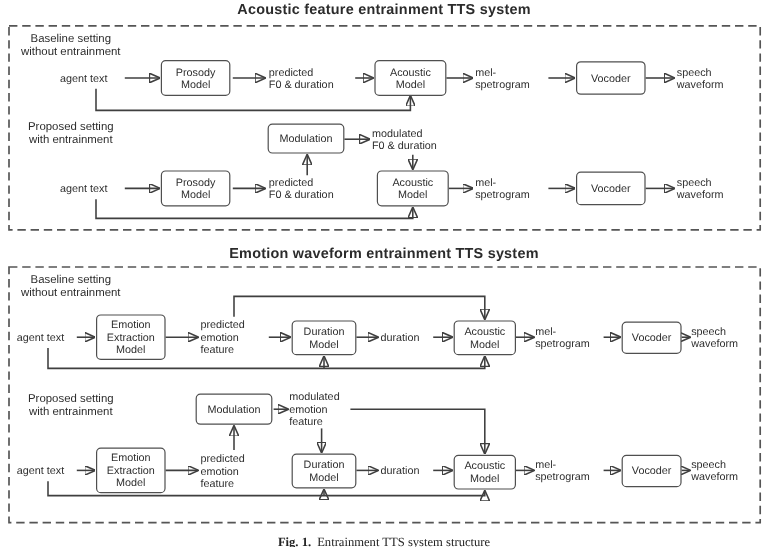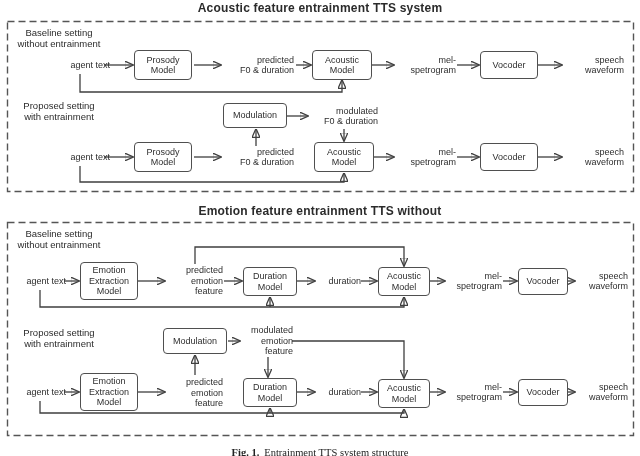--- a/index.html
+++ b/index.html
@@ -2,21 +2,21 @@
 <html><head>
 <meta charset="utf-8">
 <style>
   html,body{margin:0;padding:0;width:640px;height:456px;overflow:hidden;background:#ffffff;}
   .fig{position:relative;width:640px;height:456px;background:#ffffff;
        font-family:"Liberation Sans","DejaVu Sans",sans-serif;color:#2e2e2e;}
   .title{position:absolute;left:0;width:640px;text-align:center;
          font-size:12px;font-weight:bold;color:#2b2b2b;letter-spacing:.2px;}
   .grplbl{position:absolute;text-align:center;white-space:pre-line;
           font-size:9.5px;line-height:11px;font-weight:normal;color:#2b2b2b;}
-  .lbl{position:absolute;text-align:right;white-space:pre-line;
+  .lbl{position:absolute;text-align:left;white-space:pre-line;
        font-size:9px;line-height:10px;color:#2e2e2e;}
   .node{position:absolute;display:flex;align-items:center;justify-content:center;
         text-align:center;white-space:pre-line;font-size:9px;line-height:10.5px;
         border:1.4px solid #4f4f4f;border-radius:4px;background:#ffffff;color:#2e2e2e;
         box-sizing:border-box;}
   .wires{position:absolute;left:0;top:0;}
   .wires path,.wires rect{fill:none;stroke:#3f3f3f;stroke-width:1.3px;}
   .wires rect.frame{stroke:#555555;stroke-width:1.4px;stroke-dasharray:7 4;}
   .caption{position:absolute;left:0;width:640px;text-align:center;
            font-family:"Liberation Serif","DejaVu Serif",serif;font-size:10.5px;color:#222;}
@@ -76,21 +76,21 @@
     <path d="M297 392 H315" marker-end="url(#ah)"></path>
     <path d="M361 392 H377" marker-end="url(#ah)"></path>
     <path d="M430 392 H445" marker-end="url(#ah)"></path>
     <path d="M503 392 H517" marker-end="url(#ah)"></path>
     <path d="M568 392 H575" marker-end="url(#ah)"></path>
     <path d="M40 401 V413 H404 V409" marker-end="url(#ah)"></path>
     <path d="M270 413 V408" marker-end="url(#ah)"></path>
   </svg>
 
   <div class="title" style="top:1px">Acoustic feature entrainment TTS system</div>
-  <div class="title" style="top:204px">Emotion feature entrainment TTS without</div>
+  <div class="title" style="top:204px">Emotion waveform entrainment TTS system</div>
 
   <div class="grplbl" style="left:6px;top:27px;width:106px">Baseline setting
 without entrainment</div>
   <div class="lbl" style="left:50px;top:60px;width:60px">agent text</div>
   <div class="node" style="left:134px;top:50px;width:58px;height:30px">Prosody
 Model</div>
   <div class="lbl" style="left:224px;top:55px;width:70px">predicted
 F0 &amp; duration</div>
   <div class="node" style="left:312px;top:50px;width:60px;height:30px">Acoustic
 Model</div>

